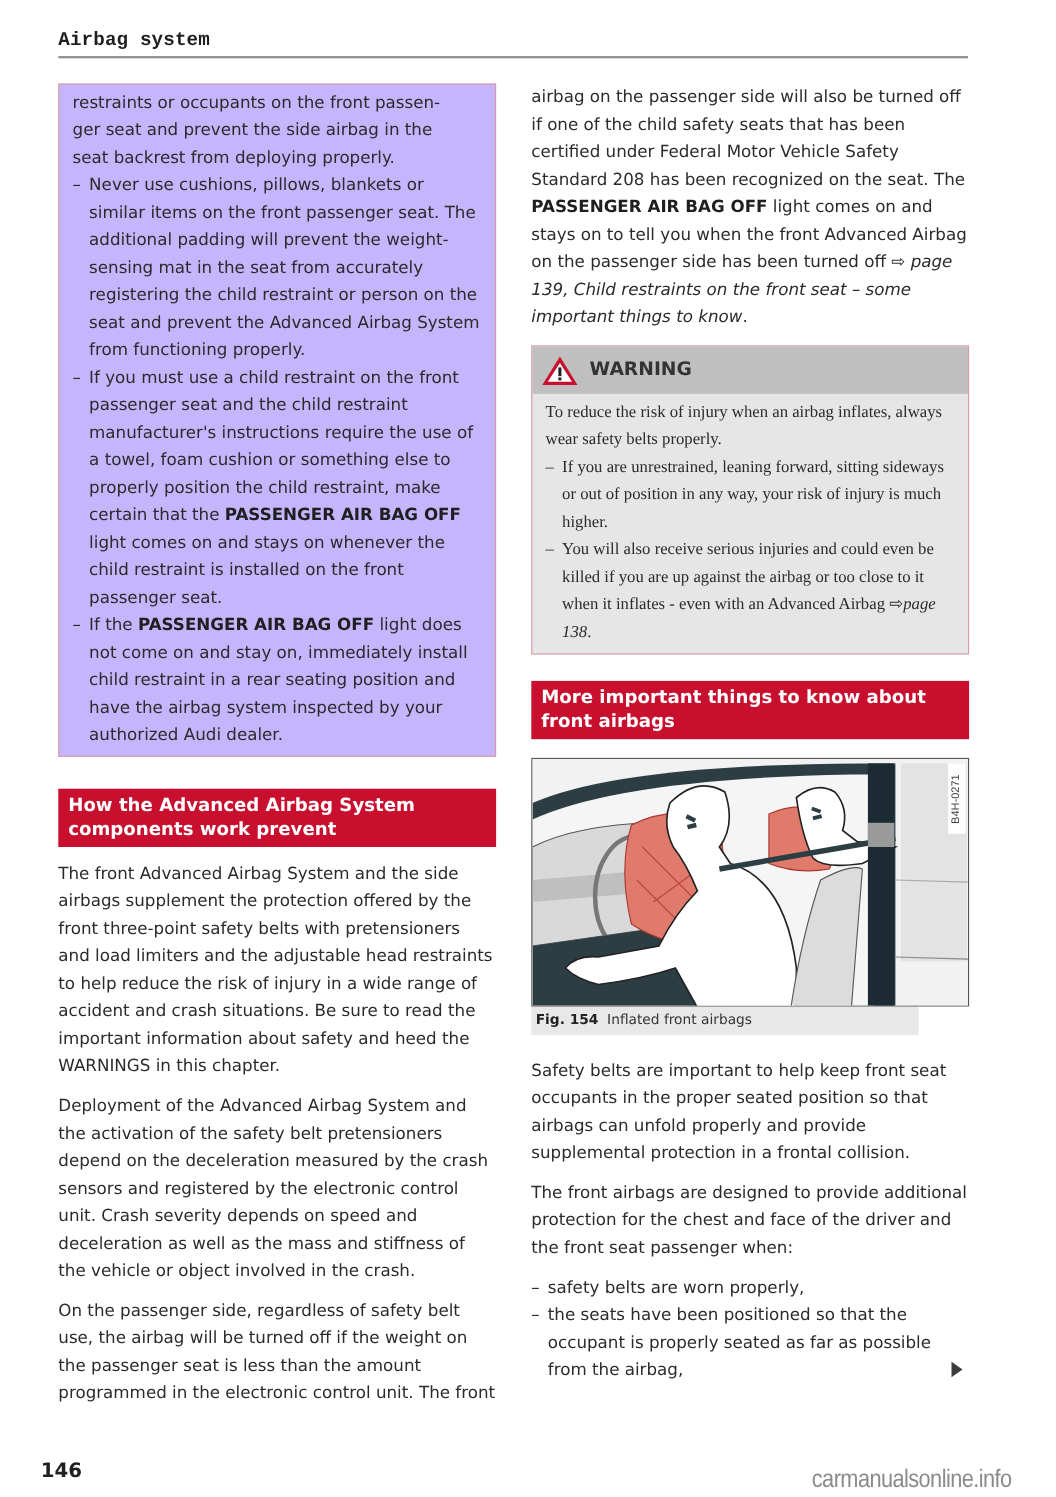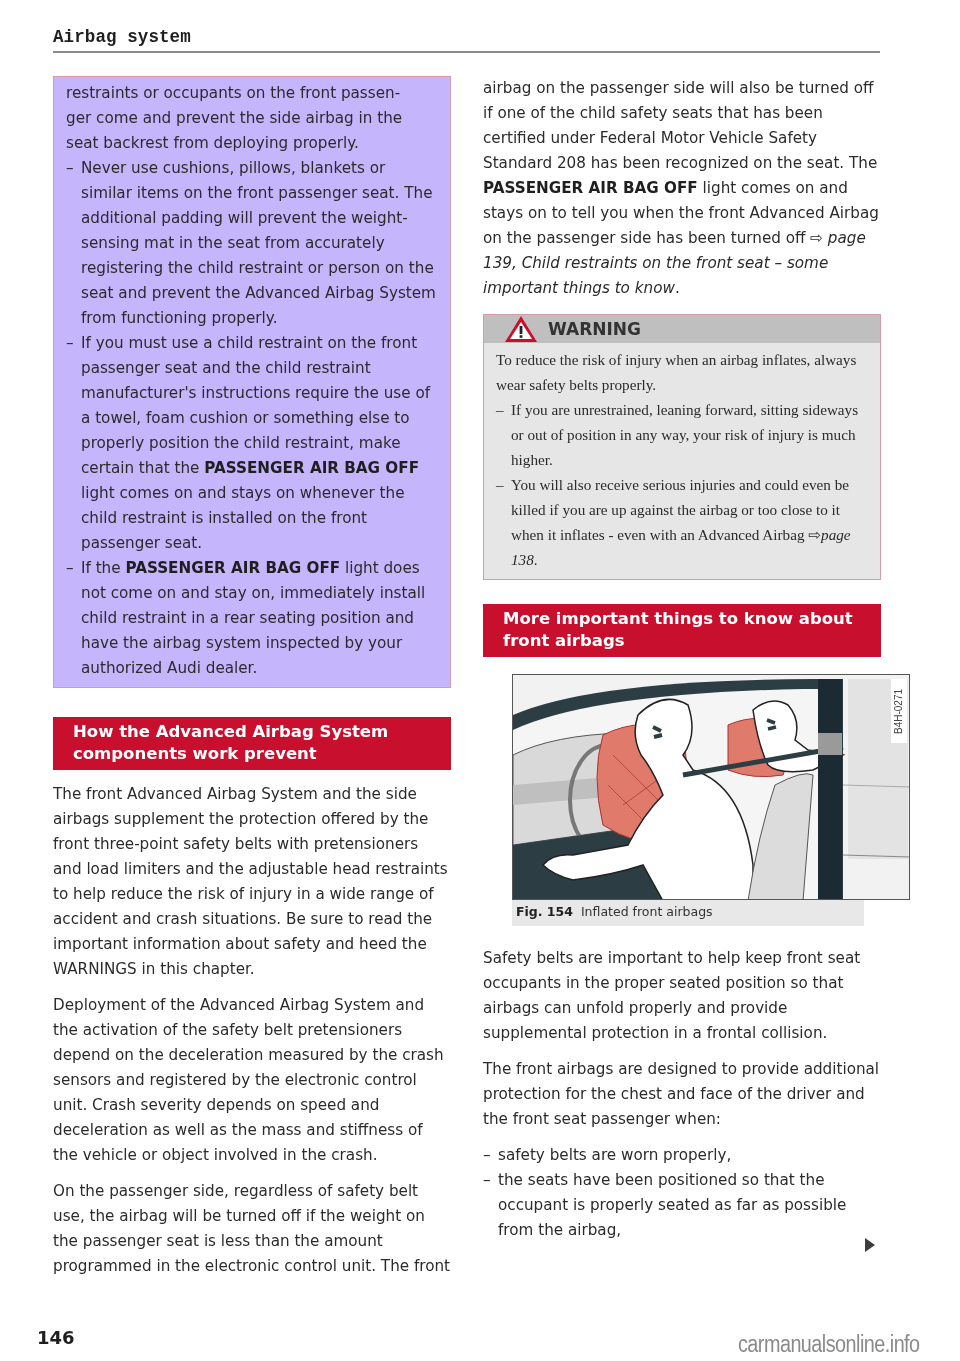--- a/index.html
+++ b/index.html
@@ -23,40 +23,40 @@
   
   .notice-box {
     background: #c4b5fd; border: 1px solid #d99aa4;
     padding: 4px 10px 6px 12px; width: 398px;
   }
   .bullet { position: relative; padding-left: 15px; }
   .bullet .dash { position: absolute; left: 0; top: 0; }
 
   .red-heading {
     background: #c8102e; color: #ffffff; font-weight: bold;
-    font-size: 16.5px; line-height: 22px; padding: 4px 8px 5px 20px;
+    font-size: 16.5px; line-height: 22px; padding: 4px 8px 5px 9px;
   }
 
   p.para { margin-top: 9px; }
   p.para:first-child { margin-top: 0; }
 
   b.strong { font-weight: bold; color: #1f1f1f; }
   .xref { font-style: italic; }
   .arrow-ref { font-style: normal; }
 
   
   .warning-box { border: 1px solid #d99aa4; background: #e6e6e6; width: 398px; margin-top: 13px; }
   .warning-head {
-    background: #bfbfbf; height: 28px; display: flex; align-items: center;
-    padding-left: 20px; font-weight: bold; font-size: 17px; color: #333;
+    background: #bfbfbf; height: 43px; display: flex; align-items: center;
+    padding-left: 8px; font-weight: bold; font-size: 17px; color: #333;
   }
   .warning-head svg { margin-right: 10px; }
   .warning-body { padding: 4px 10px 7px 12px; font-family: Liberation Serif, serif; }
 
-  .figure { margin-top: 17px; width: 352px; background: #e8e8e8; margin-left: 29px; }
+  .figure { margin-top: 17px; width: 352px; background: #e8e8e8; }
   .figure-img { width: 398px; height: 226px; border: 1px solid #555; overflow: hidden; position: relative; background: #f4f4f4; }
   .figure-code {
     position: absolute; right: 2px; top: 4px; width: 16px; height: 64px;
     background: #ffffff;
     display: flex; align-items: center; justify-content: center;
   }
   .figure-code span {
     display: block; transform: rotate(-90deg); white-space: nowrap;
     font-family: "Liberation Sans", sans-serif; font-size: 10px; color: #444;
   }
@@ -76,21 +76,21 @@
 </style>
 </head>
 <body>
 
 <div class="header-title">Airbag system</div>
 <div class="header-rule"></div>
 
 <div class="col col-left">
   <div class="notice-box">
     <div>restraints or occupants on the front passen-</div>
-    <div>ger come and prevent the side airbag in the</div>
+    <div>ger seat and prevent the side airbag in the</div>
     <div>seat backrest from deploying properly.</div>
 
     <div class="bullet">
       <span class="dash">–</span>
       <span>Never use cushions, pillows, blankets or similar items on the front passenger seat. The additional padding will prevent the weight-sensing mat in the seat from accurately registering the child restraint or person on the seat and prevent the Advanced Airbag System from functioning properly.</span>
     </div>
     <div class="bullet">
       <span class="dash">–</span>
       <span>If you must use a child restraint on the front passenger seat and the child restraint manufacturer's instructions require the use of a towel, foam cushion or something else to properly position the child restraint, make certain that the </span><b class="strong">PASSENGER AIR BAG OFF</b><span> light comes on and stays on whenever the child restraint is installed on the front passenger seat.</span>
     </div>

